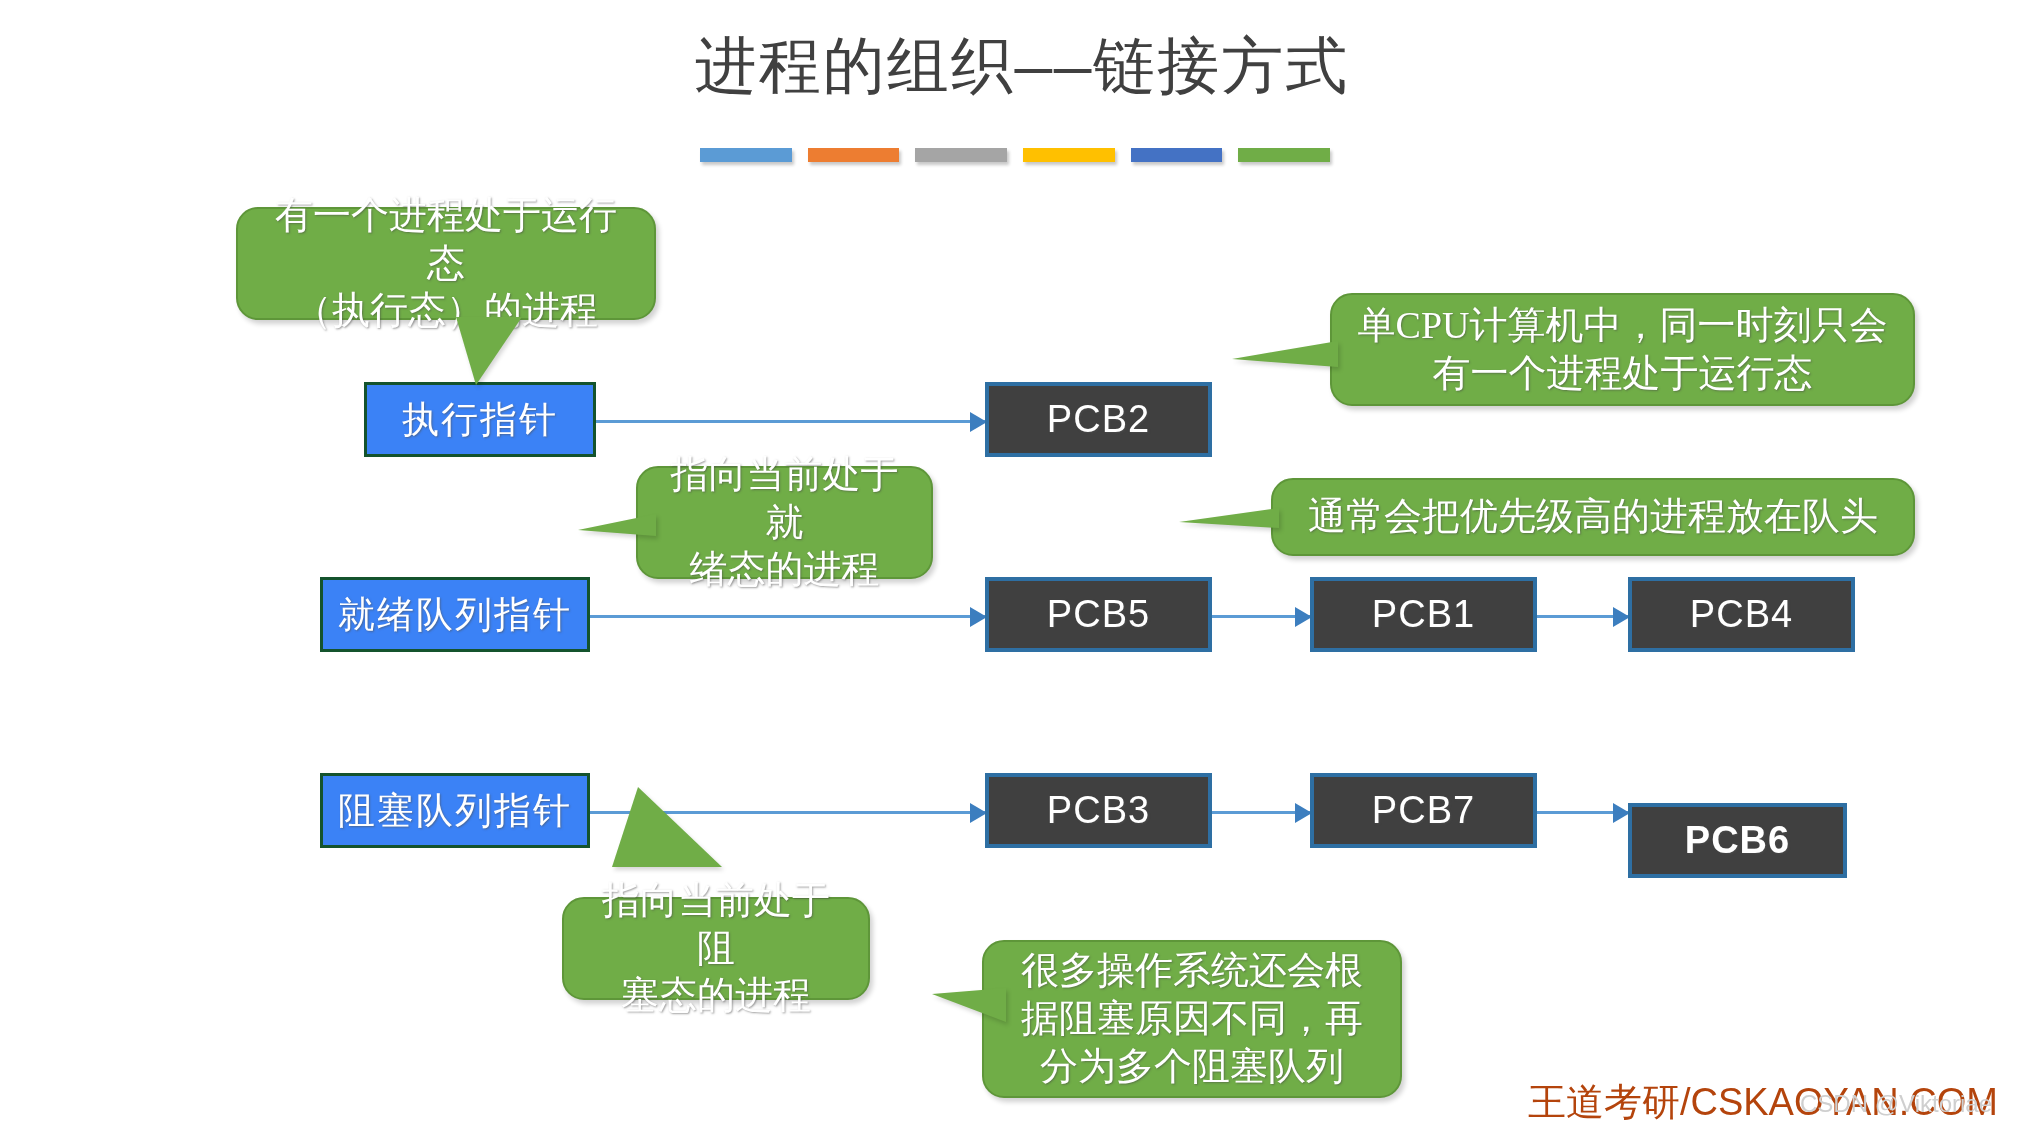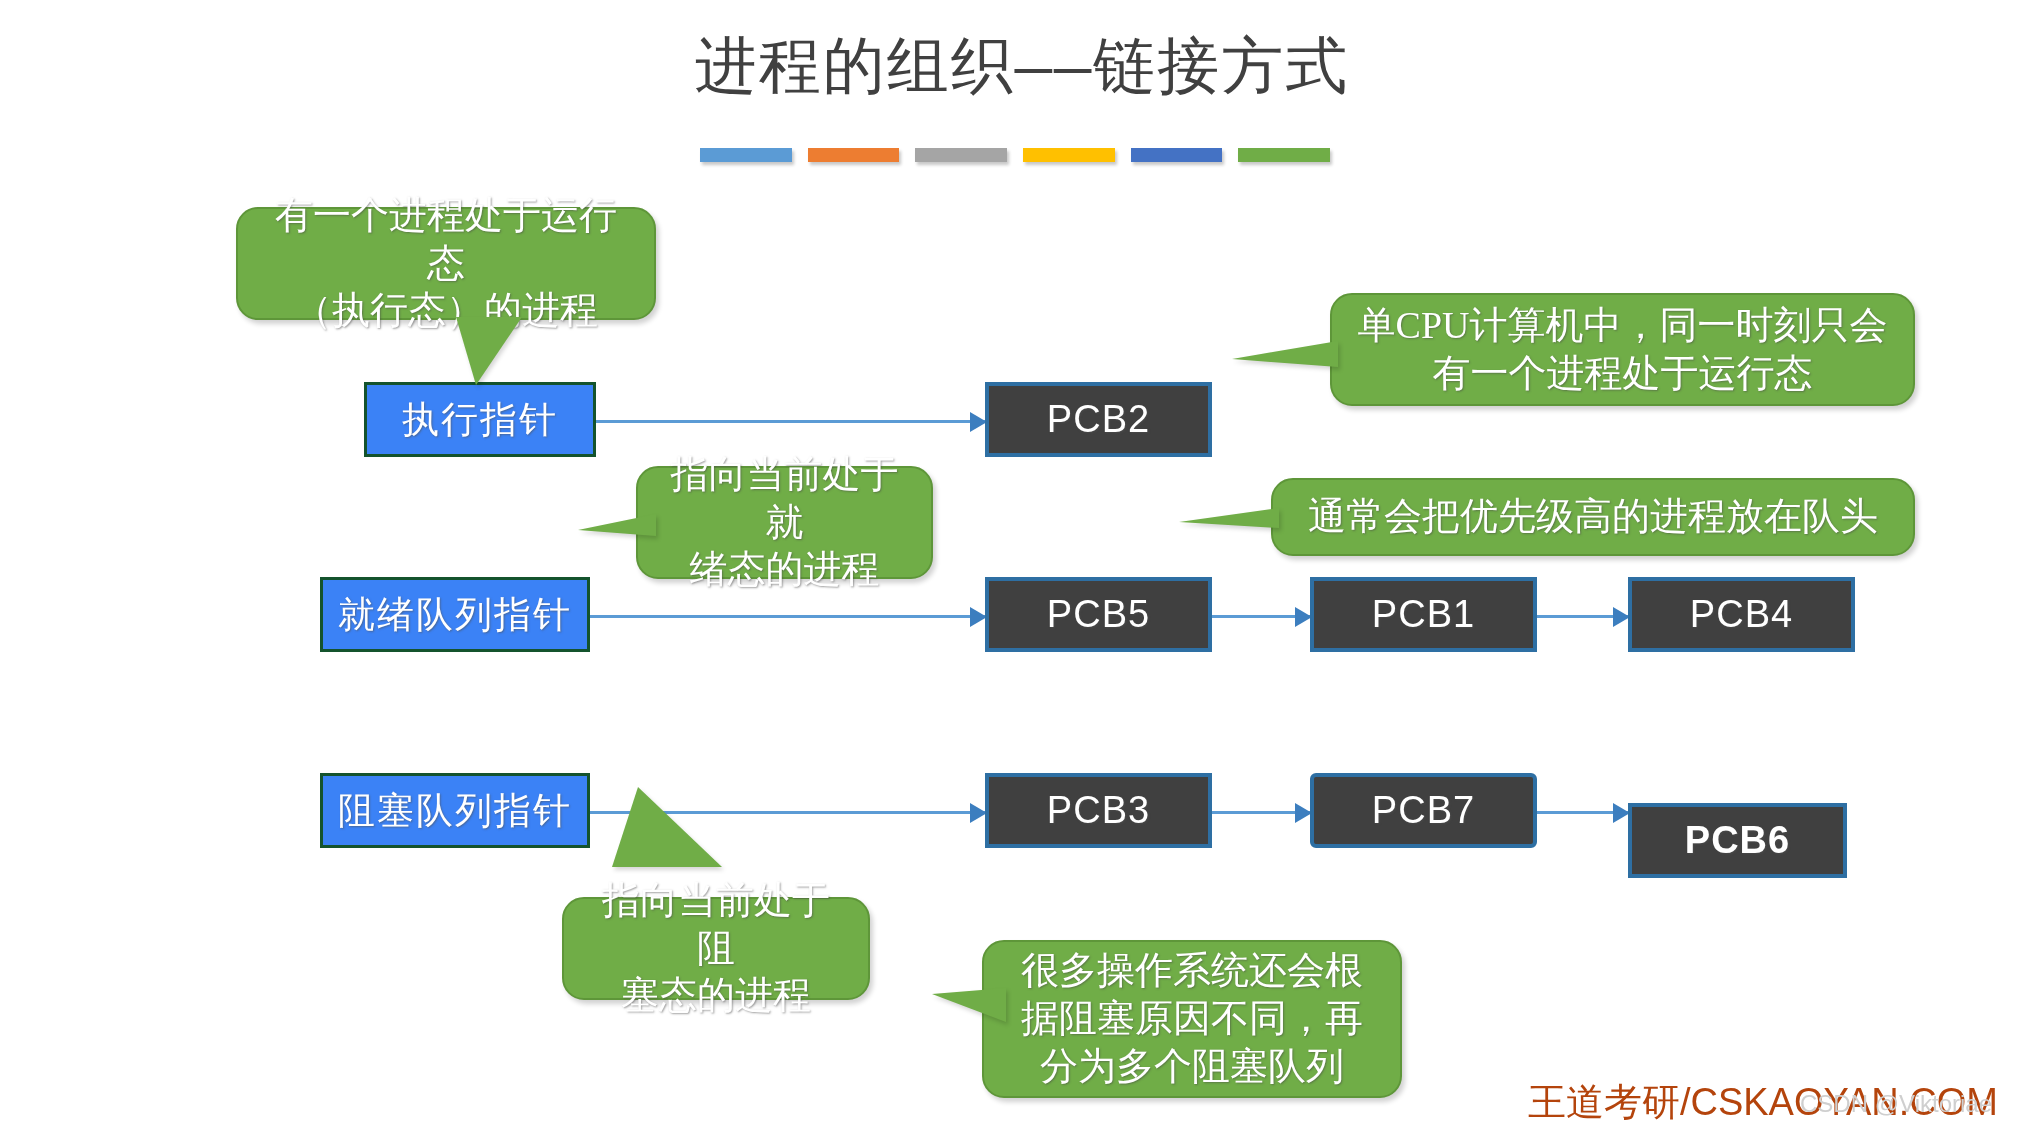--- a/index.html
+++ b/index.html
@@ -177,21 +177,21 @@
   <div class="node pcb-box" style="left:1628px; top:577px; width:227px; height:75px;">PCB4</div>
 
   <div class="node ptr-box" style="left:320px; top:773px; width:270px; height:75px;">阻塞队列指针</div>
 
   <div class="arrow" style="left:590px; top:811px; width:395px;"></div>
 
   <div class="node pcb-box" style="left:985px; top:773px; width:227px; height:75px;">PCB3</div>
 
   <div class="arrow" style="left:1212px; top:811px; width:98px;"></div>
 
-  <div class="node pcb-box" style="left:1310px; top:773px; width:227px; height:75px;border-radius:6px;">PCB7</div>
+  <div class="node pcb-box" style="left:1310px; top:773px; width:227px; height:75px;">PCB7</div>
 
   <div class="arrow" style="left:1537px; top:811px; width:91px;"></div>
 
   <div class="node pcb-box" style="left:1628px; top:803px; width:219px; height:75px;font-weight:bold;">PCB6</div>
 
   <div class="callout" style="left:236px; top:207px; width:420px;">
     <div class="bubble" style="width:420px; height:113px;">
       <span style="white-space:pre-line;">有一个进程处于运行态
 （执行态）的进程</span>
     </div>

